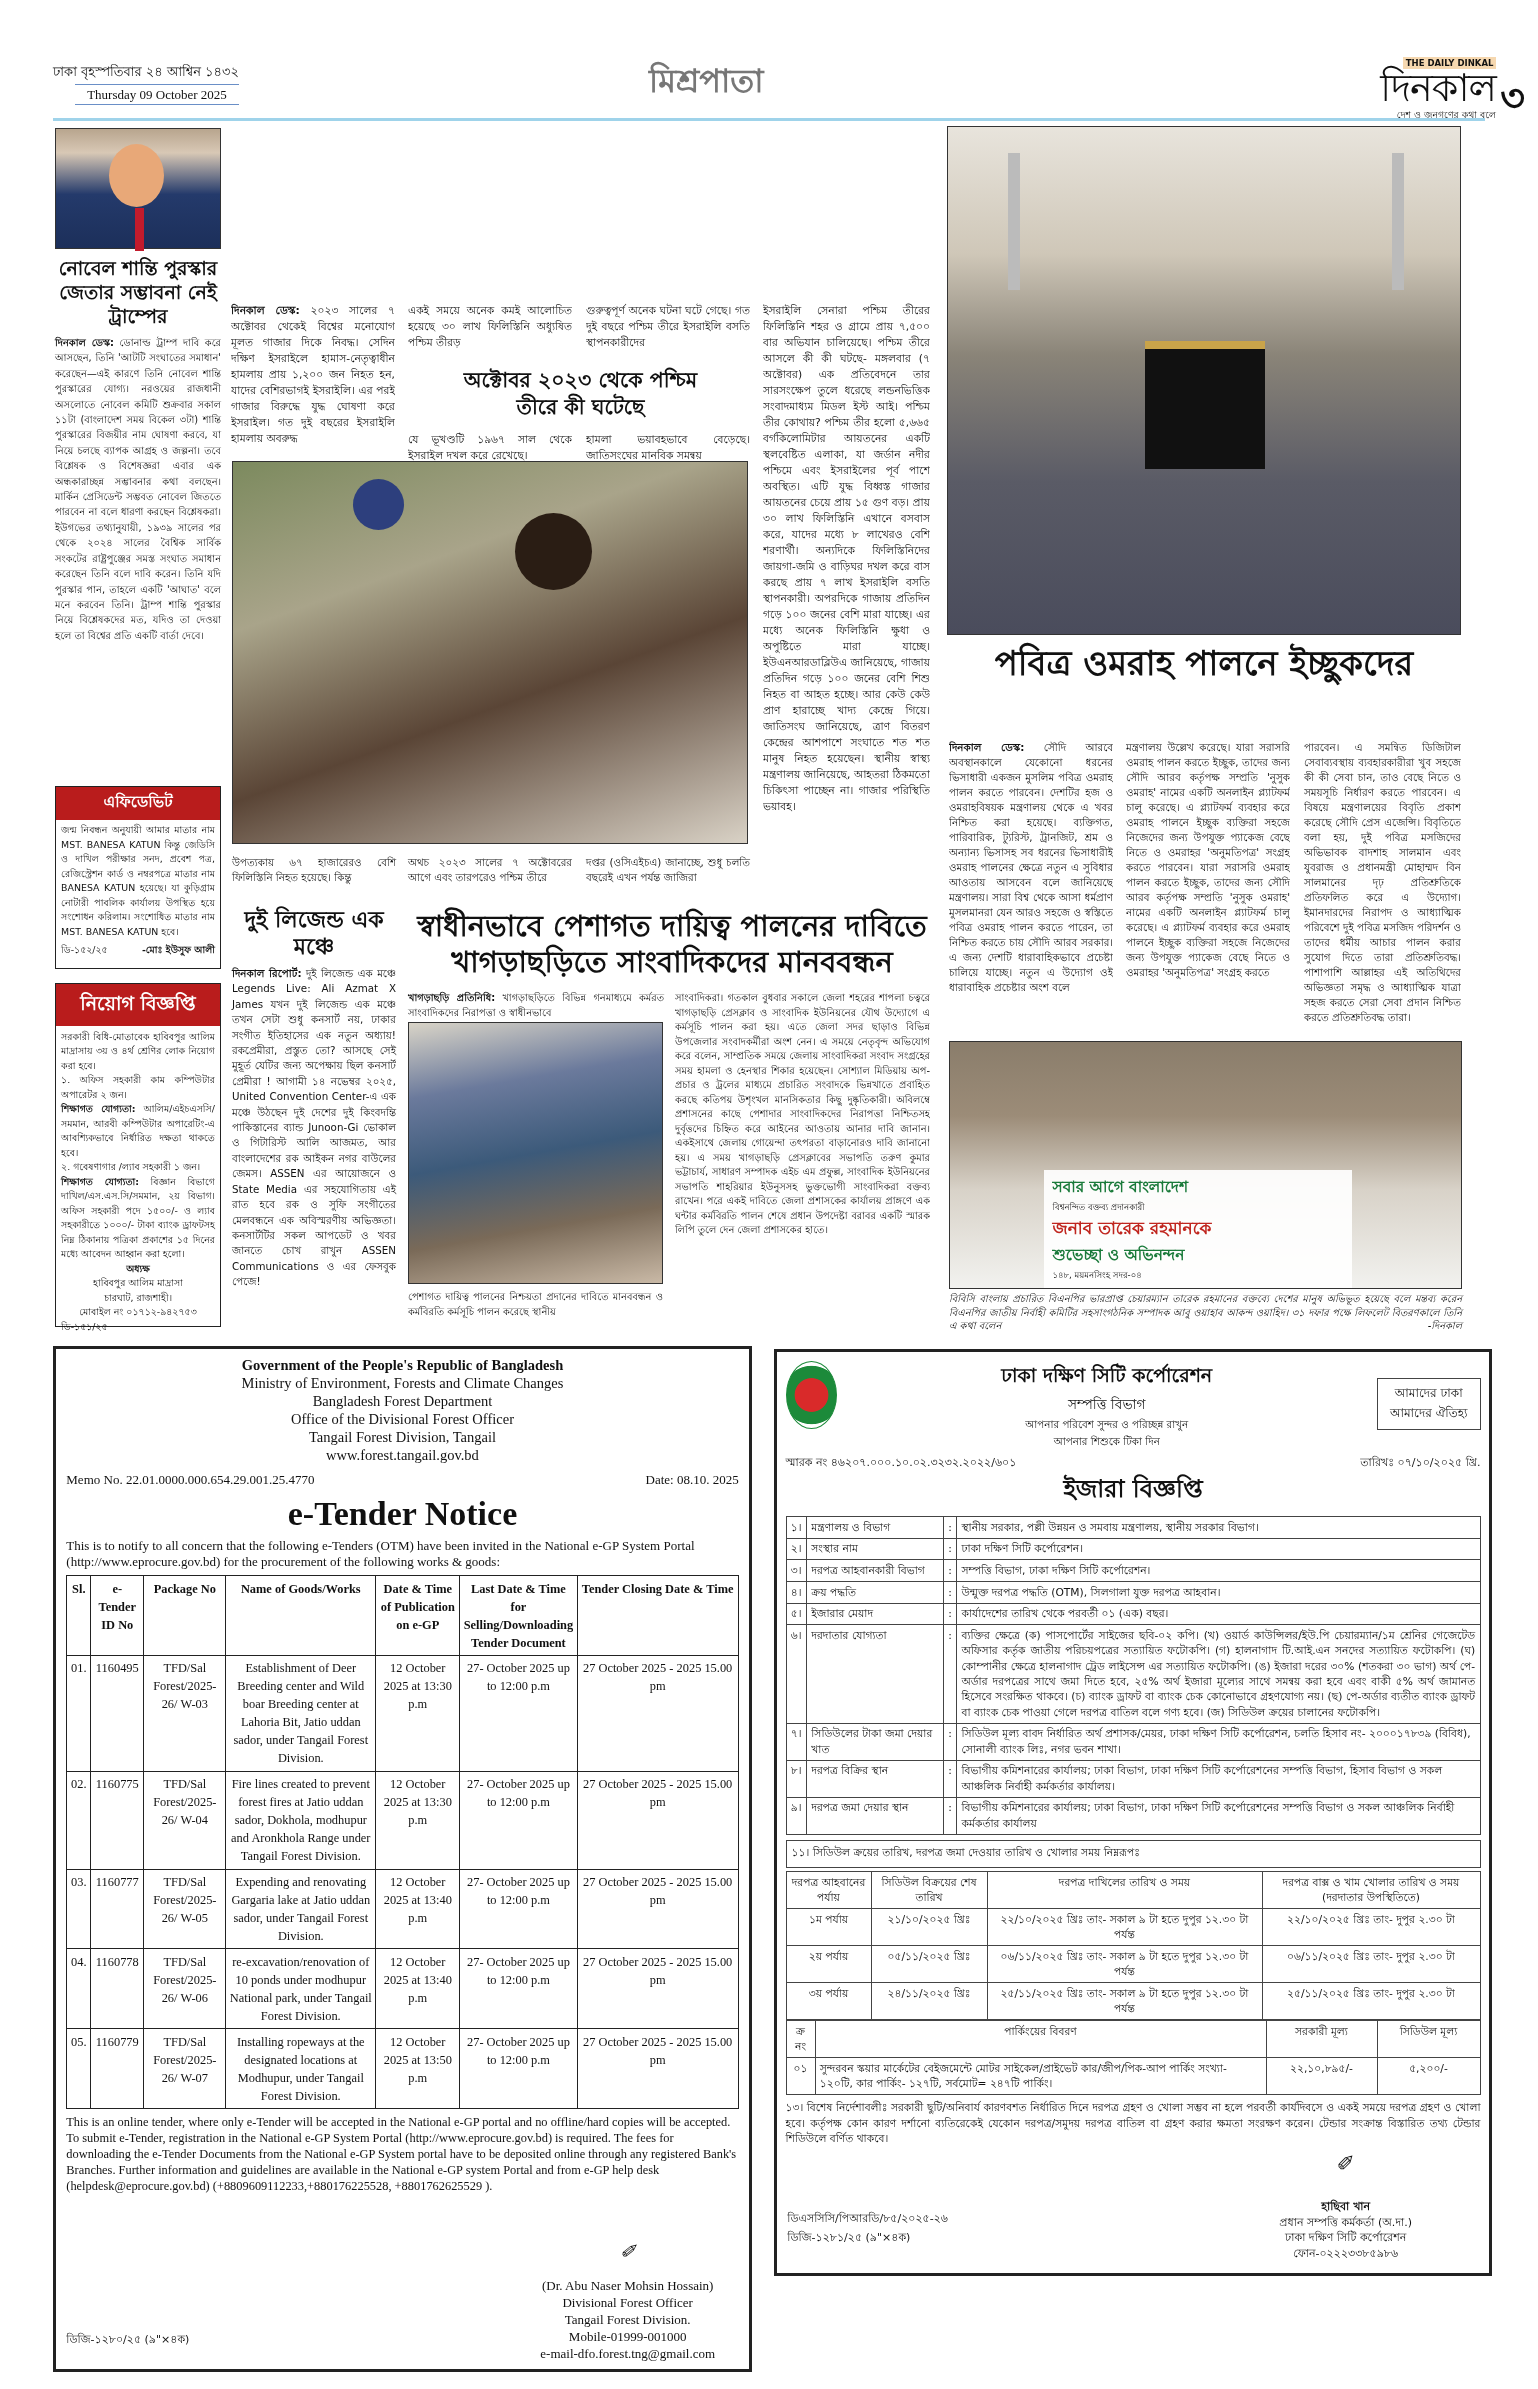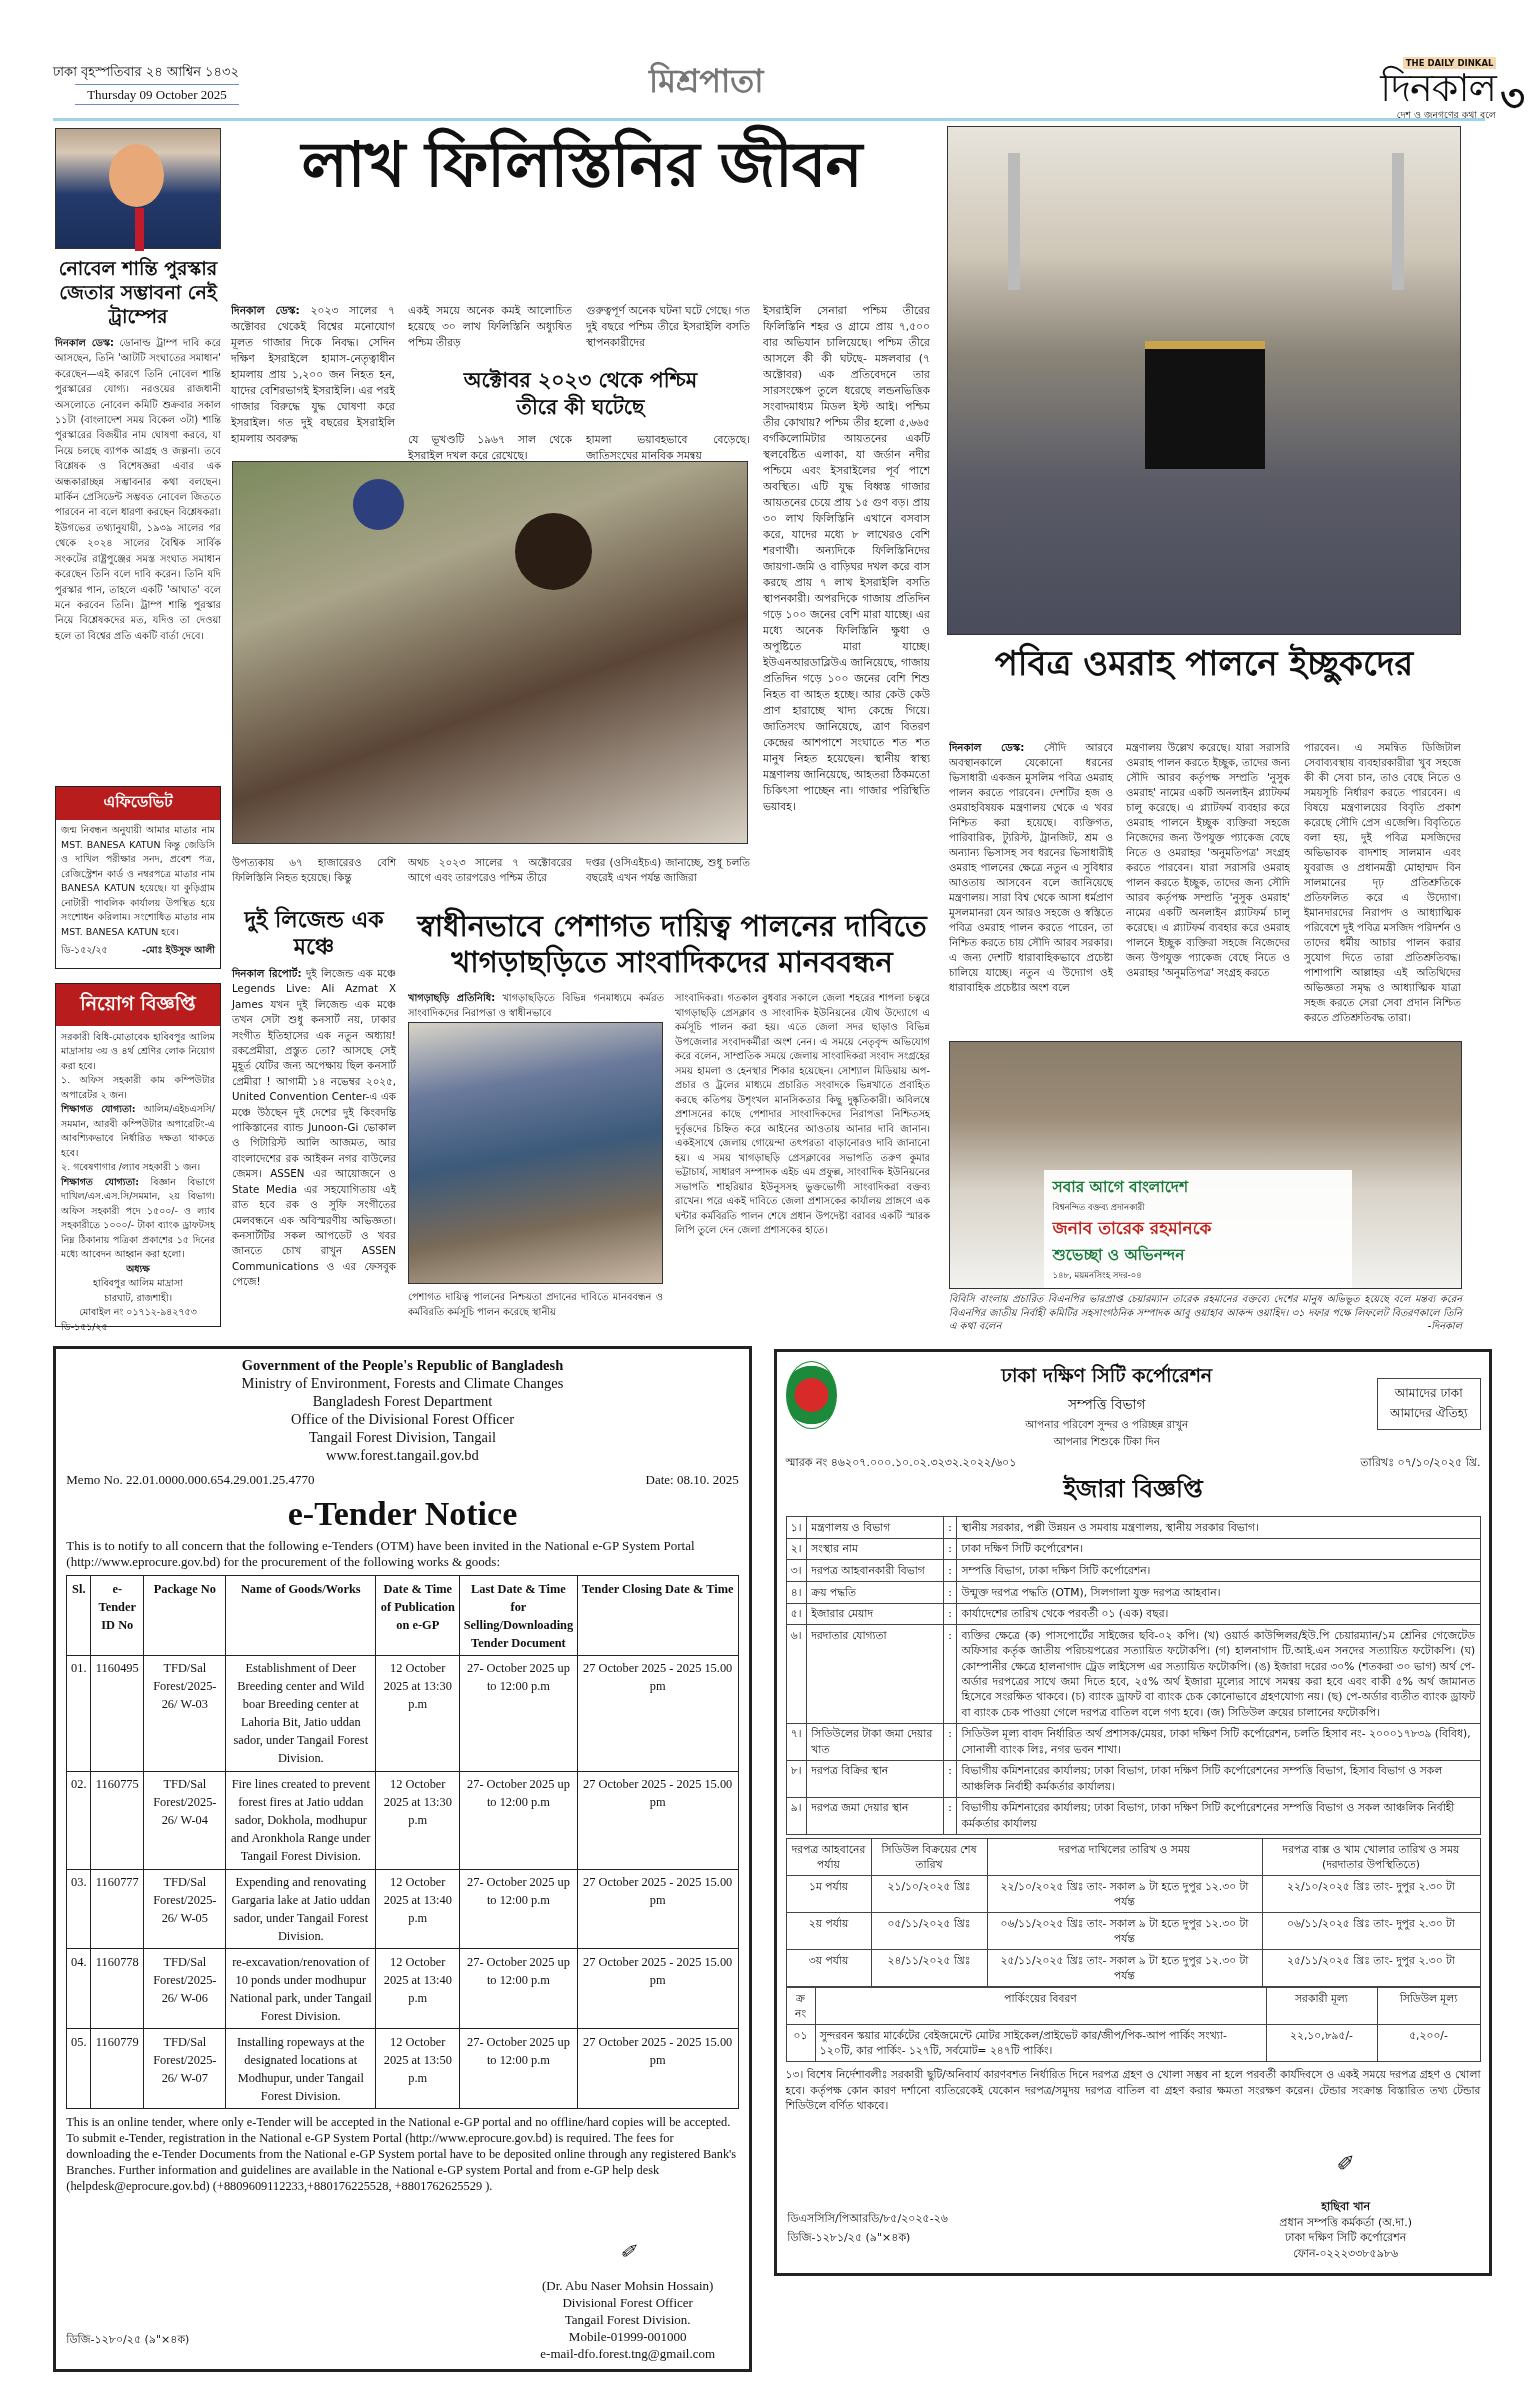--- a/index.html
+++ b/index.html
@@ -77,21 +77,20 @@
     <div><b>শিক্ষাগত যোগ্যতা:</b> <span>বিজ্ঞান বিভাগে দাখিল/এস.এস.সি/সমমান, ২য় বিভাগ। অফিস সহকারী পদে ১৫০০/- ও ল্যাব সহকারীতে ১০০০/- টাকা ব্যাংক ড্রাফটসহ নিম্ন ঠিকানায় পত্রিকা প্রকাশের ১৫ দিনের মধ্যে আবেদন আহ্বান করা হলো।</span></div>
     <div style="text-align:center;font-weight:bold">অধ্যক্ষ</div>
     <div style="text-align:center">হাবিবপুর আলিম মাদ্রাসা</div>
     <div style="text-align:center">চারঘাট, রাজশাহী।</div>
     <div style="text-align:center">মোবাইল নং ০১৭১২-৯৪২৭৫৩</div>
     <div>ডি-১৫১/২৫</div>
   </div>
 </div>
 
 <div class="abs headline-xl" style="left:231px;top:126px;width:701px">
-  <div>লাখ ফিলিস্তিনির জীবন</div>
 </div>
 
 <div class="abs col-text" style="left:231px;top:303px;width:164px;height:162px;overflow:hidden">
   <b>দিনকাল ডেস্ক:</b>
   <span>২০২৩ সালের ৭ অক্টোবর থেকেই বিশ্বের মনোযোগ মূলত গাজার দিকে নিবদ্ধ। সেদিন দক্ষিণ ইসরাইলে হামাস-নেতৃত্বাধীন হামলায় প্রায় ১,২০০ জন নিহত হন, যাদের বেশিরভাগই ইসরাইলি। এর পরই গাজার বিরুদ্ধে যুদ্ধ ঘোষণা করে ইসরাইল। গত দুই বছরের ইসরাইলি হামলায় অবরুদ্ধ</span>
 </div>
 <div class="abs col-text" style="left:408px;top:303px;width:164px;height:51px;overflow:hidden">একই সময়ে অনেক কমই আলোচিত হয়েছে ৩০ লাখ ফিলিস্তিনি অধ্যুষিত পশ্চিম তীরড়</div>
 <div class="abs col-text" style="left:586px;top:303px;width:164px;height:51px;overflow:hidden">গুরুত্বপূর্ণ অনেক ঘটনা ঘটে গেছে। গত দুই বছরে পশ্চিম তীরে ইসরাইলি বসতি স্থাপনকারীদের</div>
 <div class="abs headline-md" style="left:444px;top:367px;width:273px;font-size:20.5px;line-height:27px">অক্টোবর ২০২৩ থেকে পশ্চিম তীরে কী ঘটেছে</div>
 <div class="abs col-text" style="left:408px;top:432px;width:164px;height:34px;overflow:hidden">যে ভূখণ্ডটি ১৯৬৭ সাল থেকে ইসরাইল দখল করে রেখেছে।</div>
@@ -311,20 +310,21 @@
           <td>বিভাগীয় কমিশনারের কার্যালয়; ঢাকা বিভাগ, ঢাকা দক্ষিণ সিটি কর্পোরেশনের সম্পত্তি বিভাগ, হিসাব বিভাগ ও সকল আঞ্চলিক নির্বাহী কর্মকর্তার কার্যালয়।</td>
         </tr>
       <tr>
           <td>৯।</td>
           <td>দরপত্র জমা দেয়ার স্থান</td>
           <td>:</td>
           <td>বিভাগীয় কমিশনারের কার্যালয়; ঢাকা বিভাগ, ঢাকা দক্ষিণ সিটি কর্পোরেশনের সম্পত্তি বিভাগ ও সকল আঞ্চলিক নির্বাহী কর্মকর্তার কার্যালয়</td>
         </tr>
     </tbody>
   </table>
+  <div style="border:0.9px solid #444;padding:3.4px 5.1px;font-size:10.7px;margin-top:5.1px">১১। সিডিউল ক্রয়ের তারিখ, দরপত্র জমা দেওয়ার তারিখ ও খোলার সময় নিম্নরূপঃ</div>
   <table style="margin-top:3.4px">
     <thead>
       <tr>
         <th style="width:85px">দরপত্র আহবানের পর্যায়</th>
         <th style="width:116px">সিডিউল বিক্রয়ের শেষ তারিখ</th>
         <th>দরপত্র দাখিলের তারিখ ও সময়</th>
         <th style="width:218px">দরপত্র বাক্স ও খাম খোলার তারিখ ও সময় (দরদাতার উপস্থিতিতে)</th>
       </tr>
     </thead>
     <tbody style="text-align:center">

